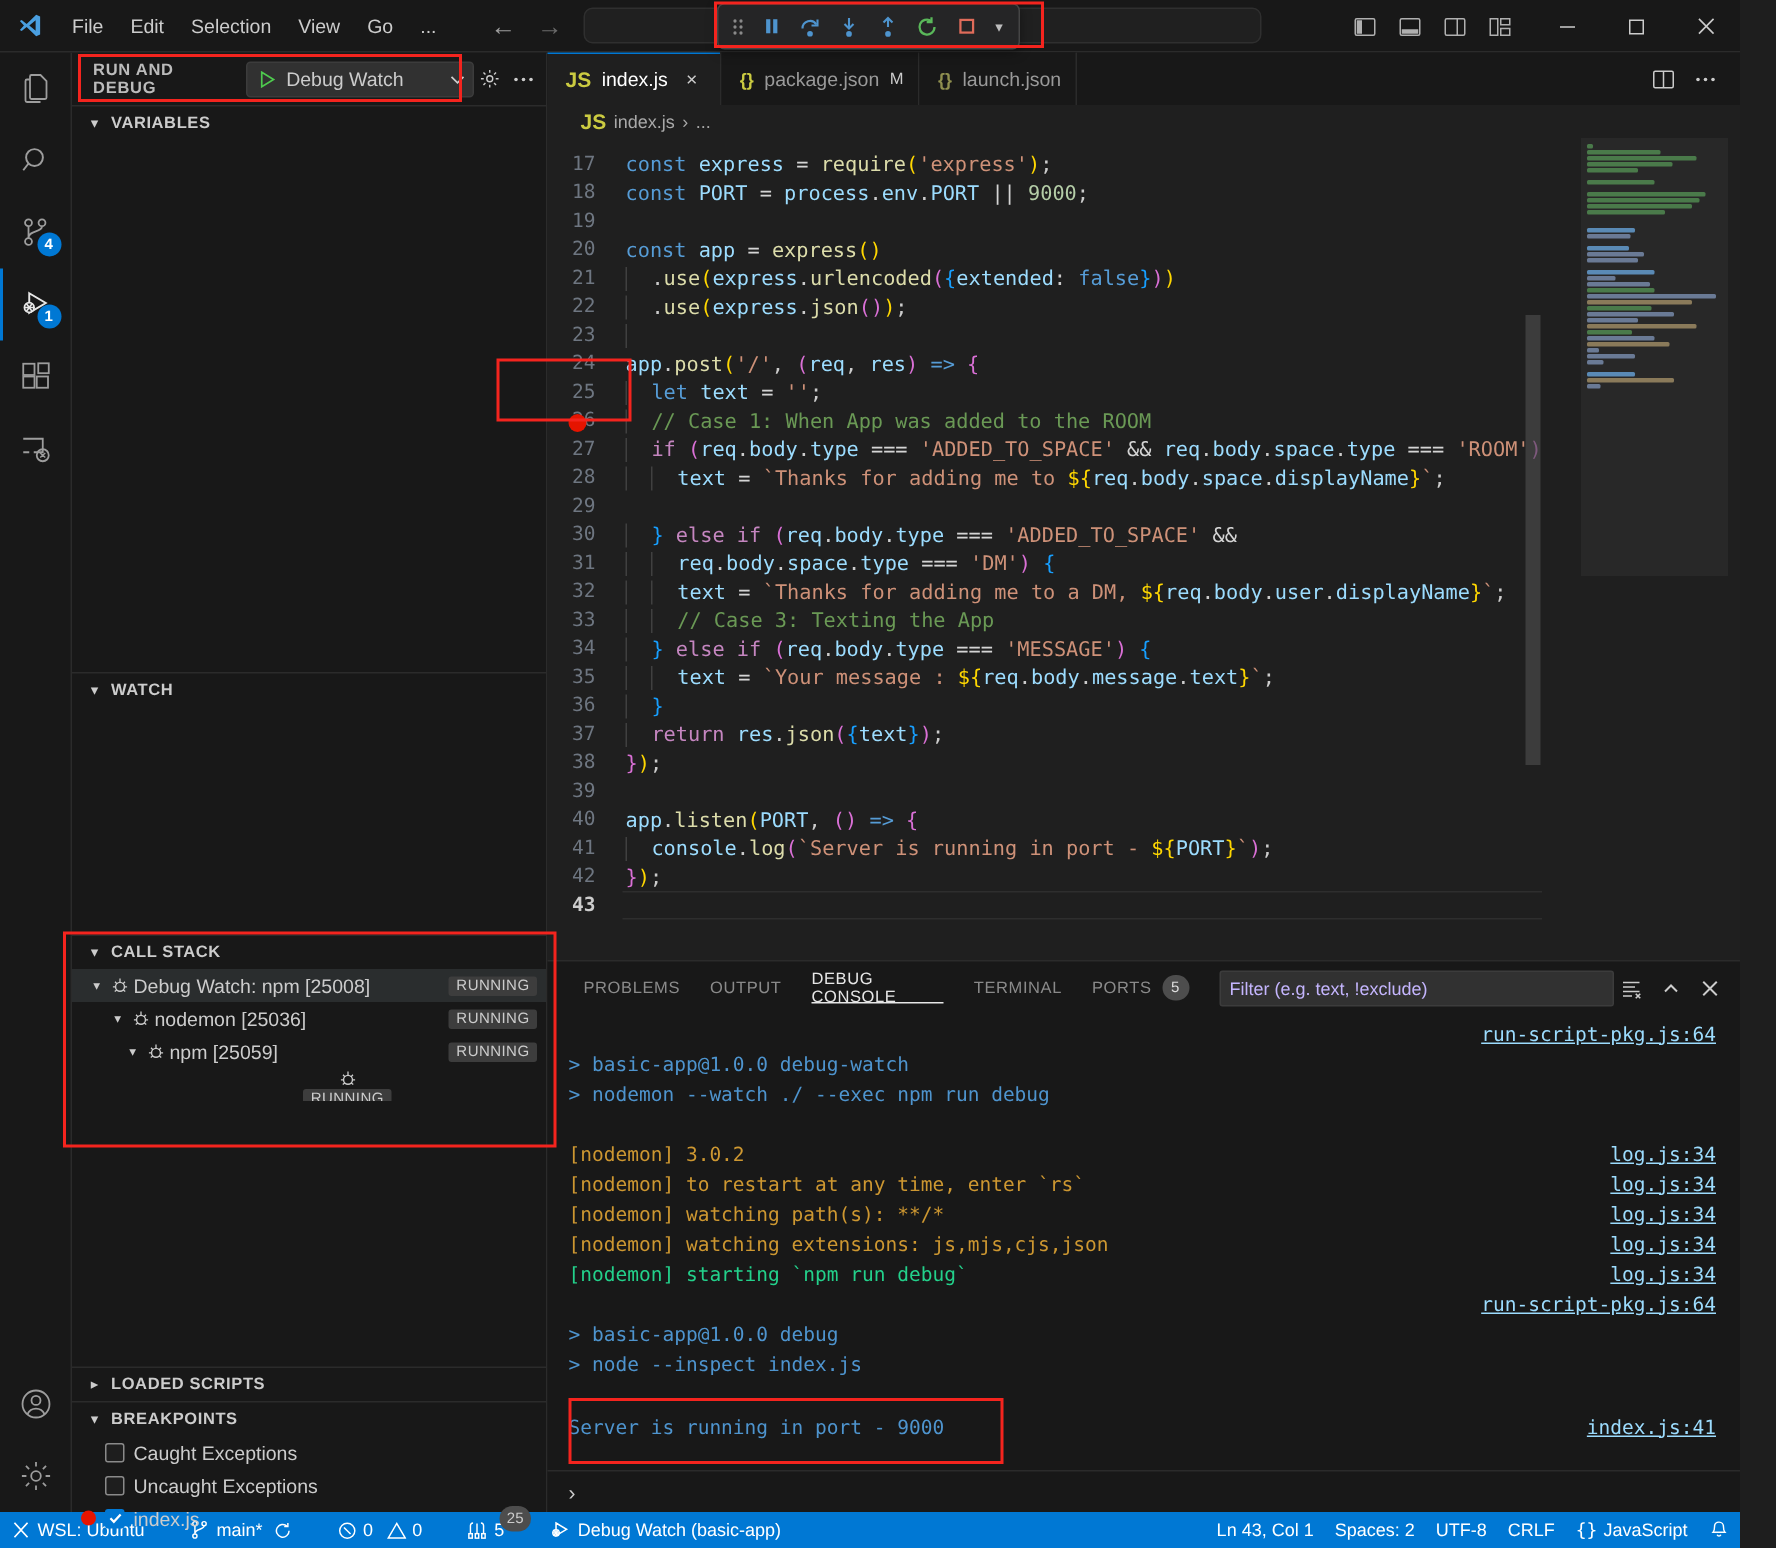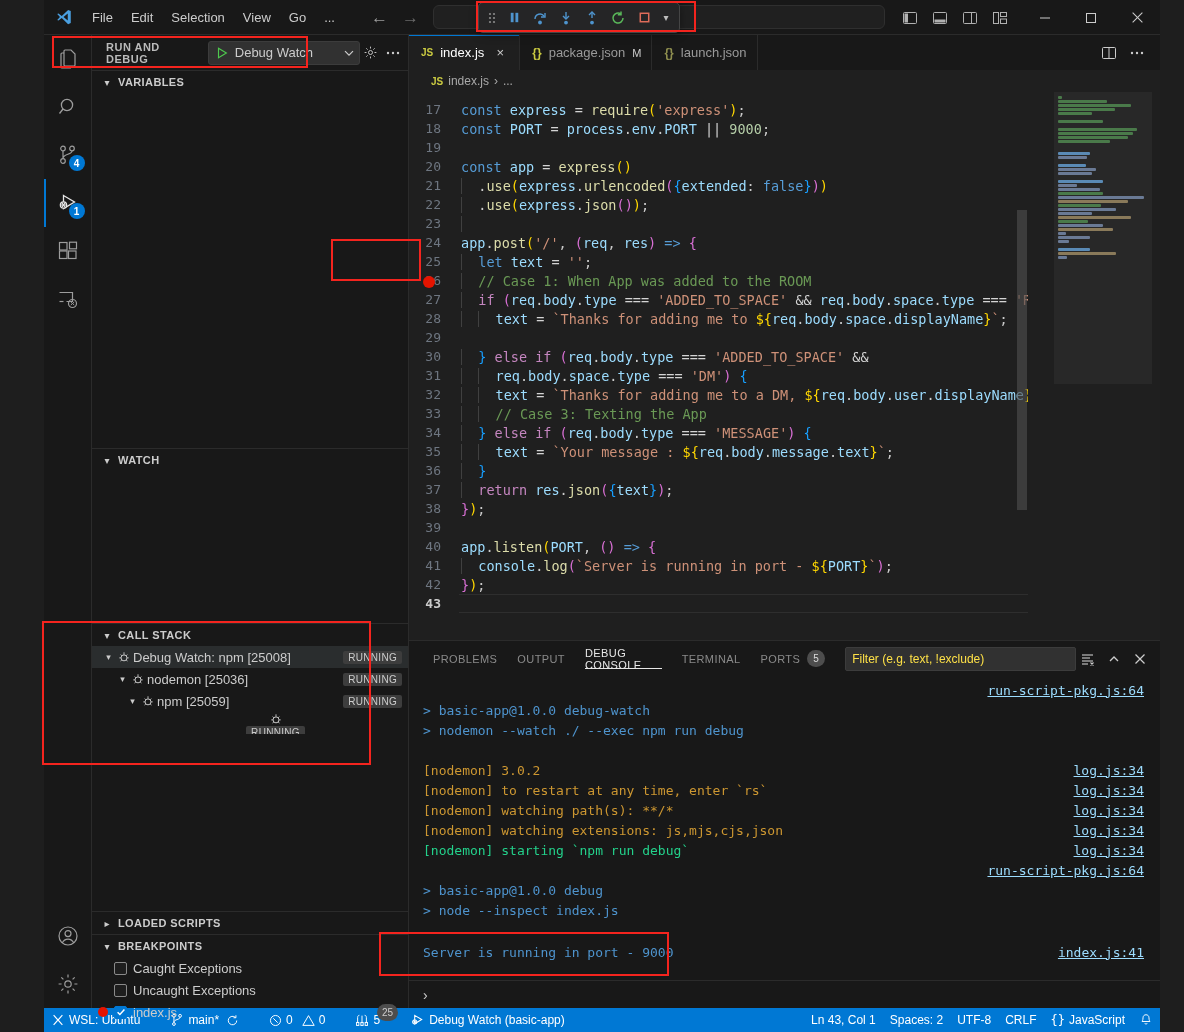--- a/index.html
+++ b/index.html
@@ -3,21 +3,21 @@
 <meta charset="utf-8">
 <style>
   * { box-sizing: border-box; margin: 0; padding: 0; }
   html, body {
     width: 1184px; height: 1032px;
     background: #1e1e1e;
     font-family: "Liberation Sans", sans-serif;
     color: #cccccc;
     overflow: hidden;
   }
-  .app { position: relative; width: 1160px; height: 1032px; display: flex; flex-direction: column; padding-left: 44px; }
+  .app { position: relative; width: 1160px; height: 1032px; display: flex; flex-direction: column; }
 
   
   .titlebar {
     height: 35px; background: #181818; border-bottom: 1px solid #2b2b2b;
     display: flex; align-items: center; flex: 0 0 35px; position: relative;
   }
   .vscode-logo { width: 40px; display: flex; align-items: center; justify-content: center; }
   .menu { display: flex; align-items: center; gap: 2px; }
   .menu-item { font-size: 13px; color: #cccccc; padding: 3px 8px; border-radius: 4px; cursor: default; }
   .nav-arrows { display: flex; align-items: center; gap: 14px; margin-left: 28px; }
@@ -93,21 +93,21 @@
   .bp-dot { position: absolute; left: 6px; width: 10px; height: 10px; border-radius: 50%; background: #e51400; }
   .bp-count { position: absolute; right: 10px; background: #4d4d4d; color: #cccccc; border-radius: 9px; min-width: 18px; height: 17px; font-size: 10px; display:flex; align-items:center; justify-content:center; padding: 0 5px;}
 
   
   .main { flex: 1 1 auto; display: flex; flex-direction: column; min-width: 0; background: #1f1f1f; }
   .tabsrow { height: 35px; background: #181818; display: flex; align-items: stretch; flex: 0 0 35px; position: relative; }
   .tab { display: flex; align-items: center; gap: 7px; padding: 0 10px 0 12px; font-size: 13px; border-right: 1px solid #2b2b2b; position: relative; max-width: 230px; }
   .tab.active { background: #1f1f1f; color: #ffffff; }
   .tab.active::before { content:""; position:absolute; left:0; right:0; top:0; height:1px; background:#0078d4; }
   .tab.inactive { background: #181818; color: #9a9a9a; }
-  .tab-ico { font-size: 10px; font-weight: 700; }
+  .tab-ico { font-size: 14px; font-weight: 700; }
   .ico-js { color: #cbcb41; }
   .ico-json { color: #cbcb41; font-size: 12px; }
   .tab-dirty { font-size: 11px; color: #cccccc; }
   .tab-close { width: 18px; height: 18px; display: flex; align-items: center; justify-content: center; border-radius: 4px; color: #cccccc; font-size: 13px; }
   .tabs-actions { margin-left: auto; display: flex; align-items: center; gap: 2px; padding-right: 10px; }
   .tab-act { width: 26px; height: 26px; display: flex; align-items: center; justify-content: center; border-radius: 4px; color: #cccccc; }
 
   .breadcrumb { height: 22px; display: flex; align-items: center; gap: 5px; padding-left: 22px; font-size: 12px; color: #a9a9a9; flex: 0 0 22px; background: #1f1f1f; }
 
   .editor { flex: 1 1 auto; position: relative; background: #1f1f1f; overflow: hidden; display: flex; min-height: 0; gap: 24px; }
@@ -140,21 +140,21 @@
   .editor-scroll { position: absolute; right: 1px; top: 118px; width: 10px; height: 300px; background: #4d4d4d; border-radius: 0; opacity: .65; }
 
   
   .panel { height: 368px; flex: 0 0 368px; background: #181818; border-top: 1px solid #2b2b2b; display: flex; flex-direction: column; }
   .panel-head { height: 35px; display: flex; align-items: center; padding: 0 8px 0 14px; gap: 0; flex: 0 0 35px; }
   .ptab { font-size: 11px; letter-spacing: .4px; text-transform: uppercase; color: #8a8a8a; padding: 0 10px; height: 35px; display: flex; align-items: center; position: relative; gap: 7px; }
   .ptab.active { color: #e7e7e7; }
   .ptab.active::after { content:""; position:absolute; left:10px; right:10px; bottom:7px; height:1px; background:#e7e7e7; }
   .ports-badge { background: #4d4d4d; color: #ddd; border-radius: 9px; min-width: 18px; height: 17px; font-size: 10px; display:flex; align-items:center; justify-content:center; padding: 0 5px; }
   .filter-box { margin-left: 10px; width: 300px; height: 24px; background: #313131; border: 1px solid #3c3c3c; border-radius: 2px; display: flex; align-items: center; padding: 0 6px; }
-  .filter-ph { font-size: 12px; color: #fde047; }
+  .filter-ph { font-size: 12px; color: #c4b5fd; }
   .panel-actions { margin-left: auto; display: flex; align-items: center; gap: 2px; }
   .pact { width: 24px; height: 24px; display: flex; align-items: center; justify-content: center; color: #cccccc; border-radius: 4px; }
 
   .console { flex: 1 1 auto; position: relative; overflow: hidden; padding-top: 4px; }
   .cons-line { height: 20px; display: flex; align-items: center; padding-left: 14px; font-family: "DejaVu Sans Mono", monospace; font-size: 13px; white-space: pre; }
   .cons-src { margin-left: auto; padding-right: 16px; color: #9cdcfe; text-decoration: underline; font-family: "DejaVu Sans Mono", monospace; font-size: 13px; }
   .c-orange { color: #cd9731; }
   .c-blue { color: #4e94ce; }
   .c-green { color: #23d18b; }
   .console-input { height: 28px; border-top: 1px solid #2b2b2b; display: flex; align-items: center; padding-left: 14px; color: #cccccc; font-size: 14px; }

